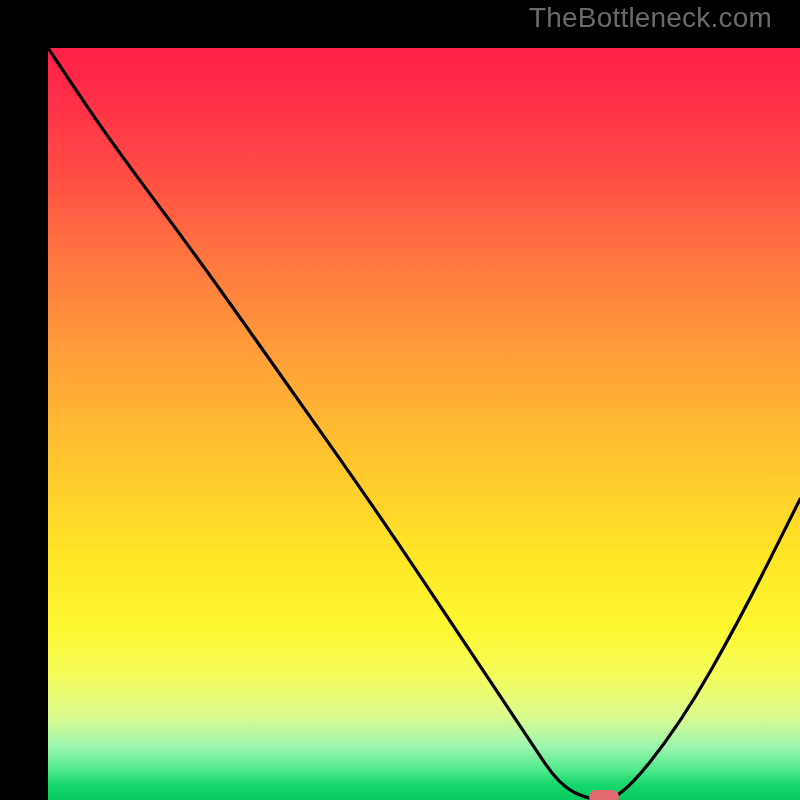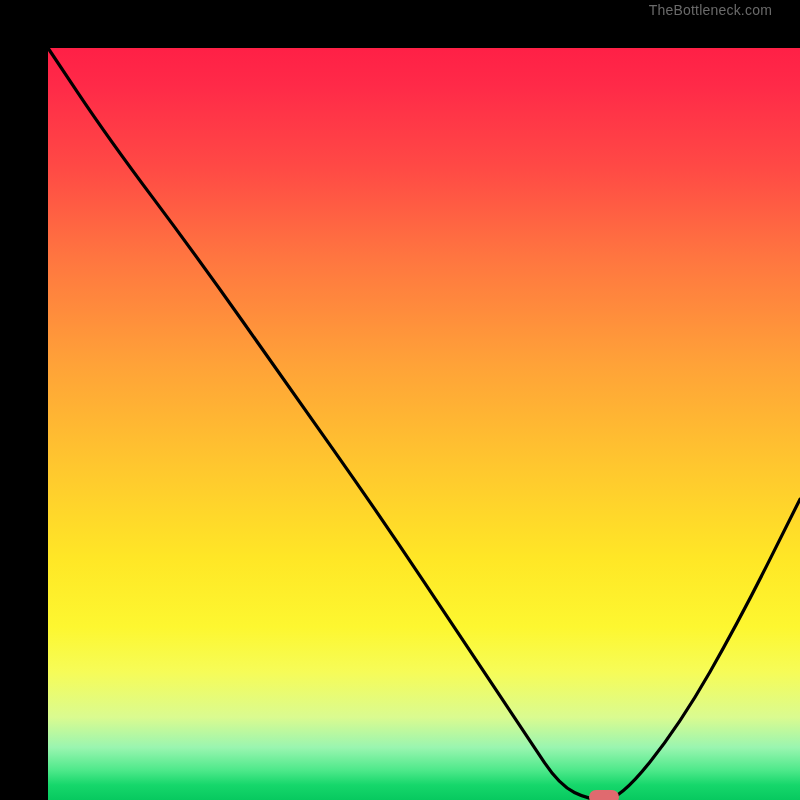--- a/index.html
+++ b/index.html
@@ -49,21 +49,21 @@
       #16d76b 98%,
       #07c95f 100%
     );
   }
   .watermark {
     position: absolute;
     top: 2px;
     right: 28px;
     color: #6a6a6a;
     font-family: Arial, Helvetica, sans-serif;
-    font-size: 14px;
+    font-size: 28px;
     font-weight: 500;
     letter-spacing: 0.2px;
     user-select: none;
   }
   svg.curve {
     position: absolute;
     top: 0;
     left: 0;
     width: 100%;
     height: 100%;

